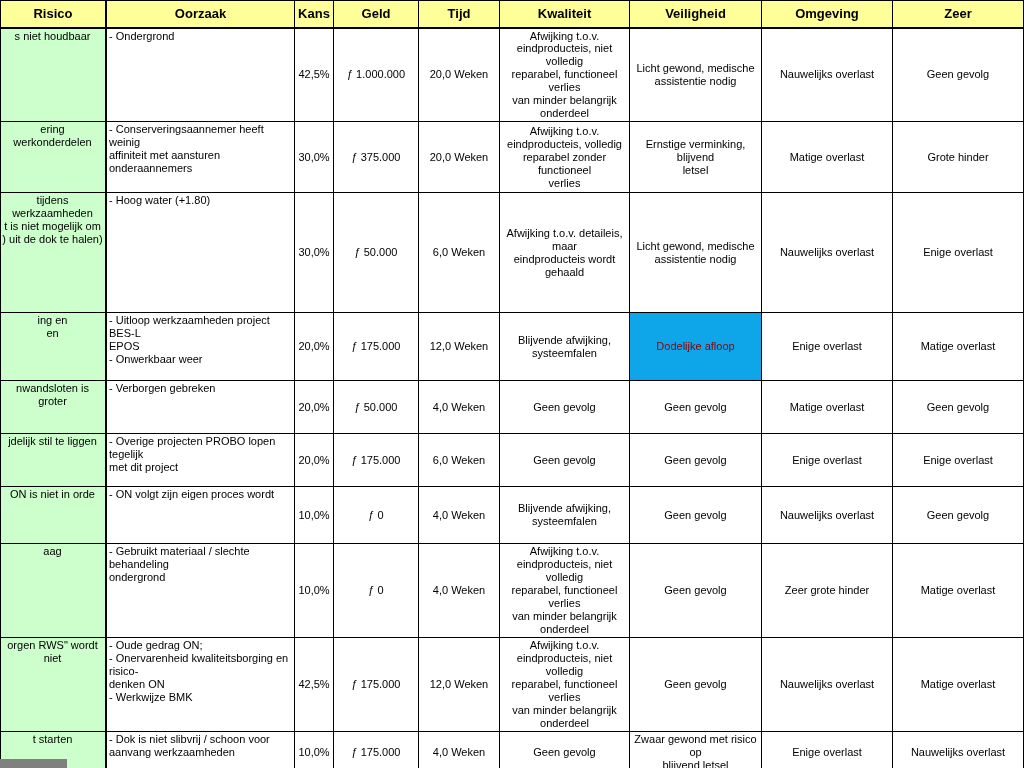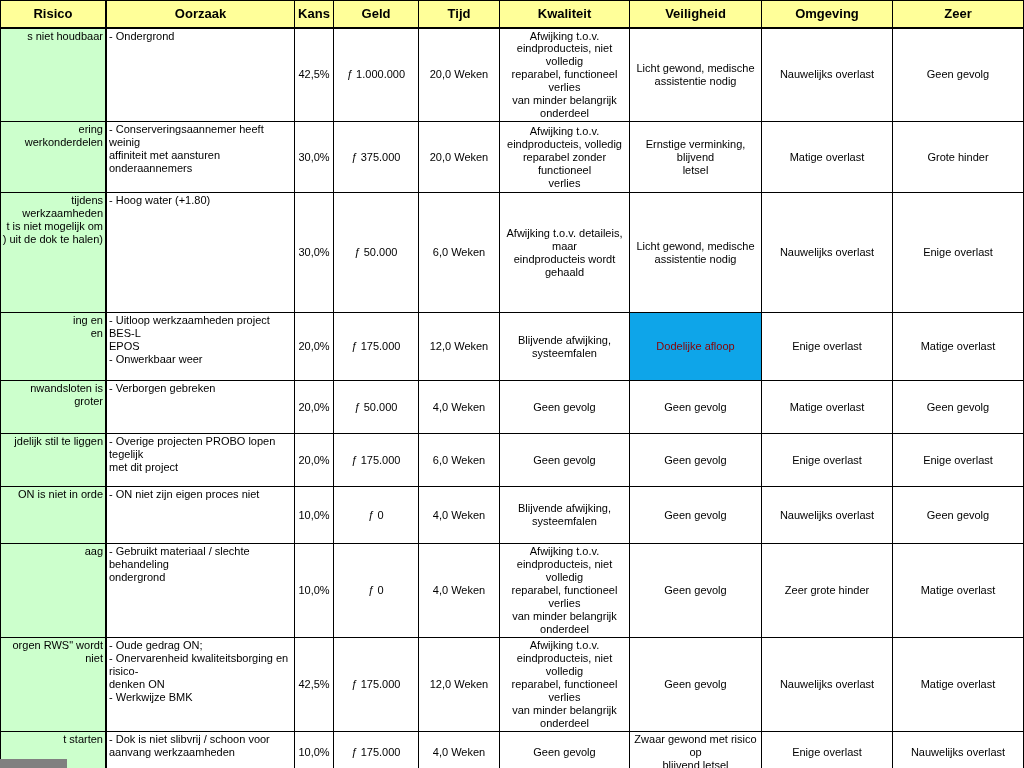--- a/index.html
+++ b/index.html
@@ -42,21 +42,21 @@
   .col-geld       { width: 80px; margin-top: 12px; }
   .col-tijd       { width: 76px; }
   .col-kwaliteit  { width: 125px; margin-left: 44px; }
   .col-veiligheid { width: 127px; }
   .col-omgeving   { width: 126px; }
   .col-imago      { width: 126px; }
   .col-totaal     { width: 60px; }
   
   td.col-risico {
     background: #CCFFCC;
-    text-align: right;
+    text-align: center;
     vertical-align: top;
     padding-left: 1px;
     border-right: 2px solid #000;
   }
   th.col-risico { border-right: 2px solid #000; }
   td.col-oorzaak { text-align: left; vertical-align: top; }
   td.col-kans, td.col-geld, td.col-tijd,
   td.col-kwaliteit, td.col-veiligheid, td.col-omgeving, td.col-imago {
     text-align: center;
     vertical-align: middle;
@@ -193,21 +193,21 @@
           <td class="col-geld">ƒ 175.000</td>
           <td class="col-tijd">6,0 Weken</td>
           <td class="col-kwaliteit">Geen gevolg</td>
           <td class="col-veiligheid">Geen gevolg</td>
           <td class="col-omgeving">Enige overlast</td>
           <td class="col-imago">Enige overlast</td>
           <td class="col-totaal">24</td>
         </tr>
         <tr>
           <td class="col-risico">ON is niet in orde</td>
-          <td class="col-oorzaak">- ON niet zijn eigen proces niet</td>
+          <td class="col-oorzaak">- ON volgt zijn eigen proces wordt</td>
           <td class="col-kans">10,0%</td>
           <td class="col-geld">ƒ 0</td>
           <td class="col-tijd">4,0 Weken</td>
           <td class="col-kwaliteit">Blijvende afwijking,
 systeemfalen</td>
           <td class="col-veiligheid">Geen gevolg</td>
           <td class="col-omgeving">Nauwelijks overlast</td>
           <td class="col-imago">Geen gevolg</td>
           <td class="col-totaal">14</td>
         </tr>

